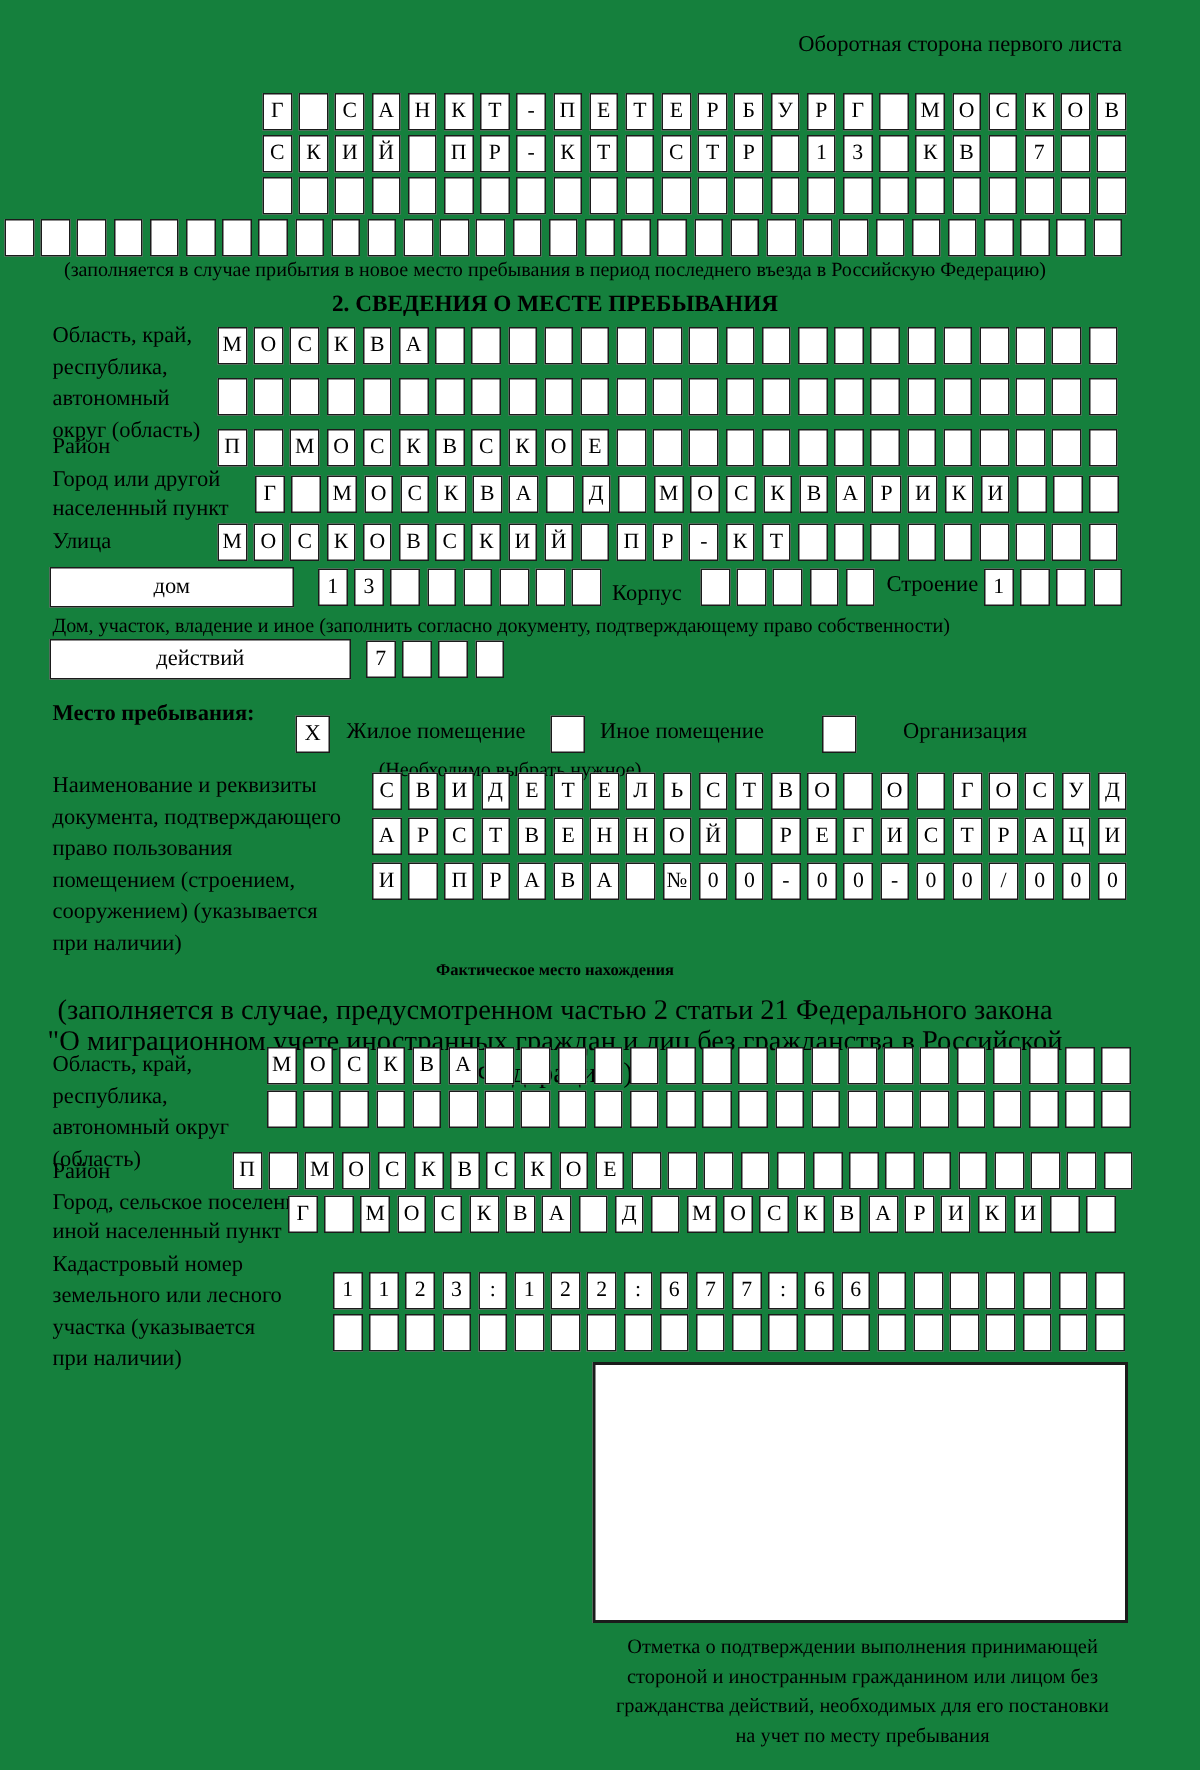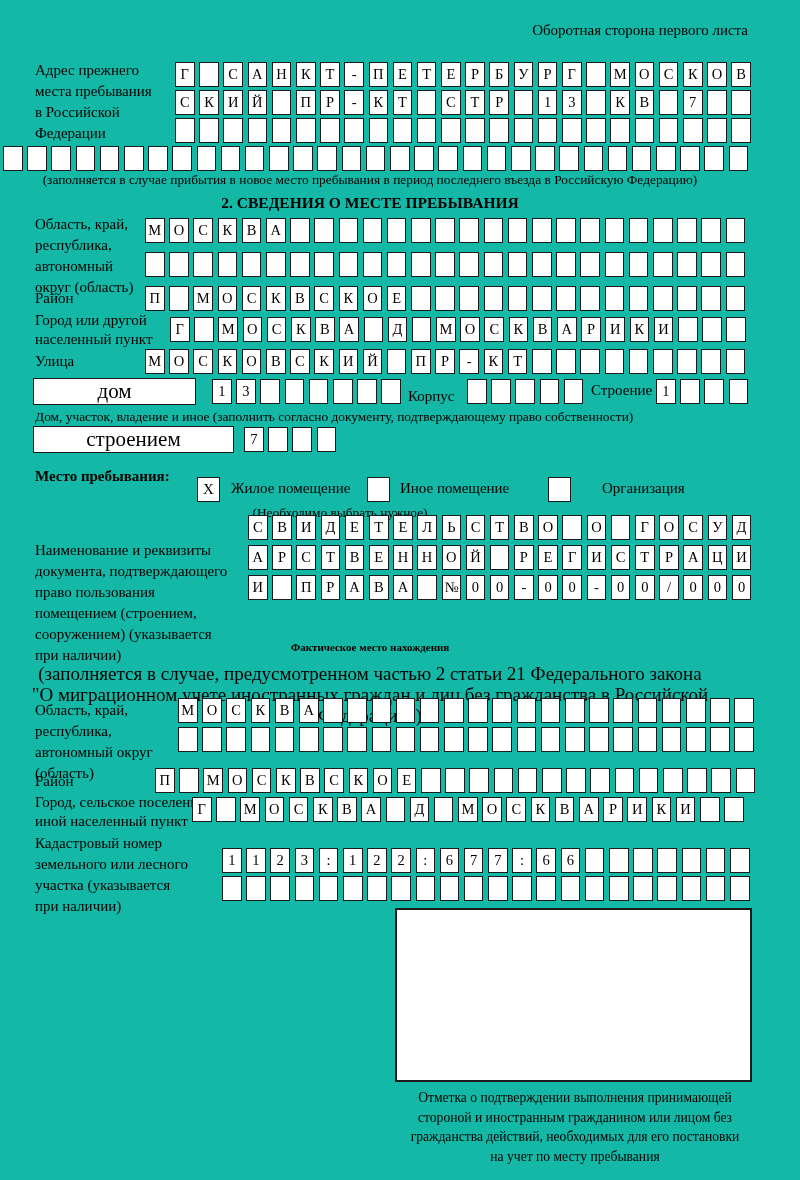--- a/index.html
+++ b/index.html
@@ -1,44 +1,40 @@
 <!DOCTYPE html>
 <html><head>
 <meta charset="utf-8">
 <style>
   html,body{margin:0;padding:0;background:#fff;}
-  .page{position:relative;width:800px;height:1180px;background:#14b8a6;color:#000;
+  .page{position:relative;width:800px;height:1180px;background:#15803d;color:#000;
         font-family:"Liberation Serif","DejaVu Serif",serif;overflow:hidden;}
   .abs{position:absolute;}
   .label{font-size:15px;line-height:21px;white-space:pre-line;}
   .caption{font-size:13.4px;line-height:18px;text-align:right;}
   .center{left:0;width:740px;text-align:center;}
   .title{font-weight:bold;font-size:15.5px;}
   .boxrow{position:absolute;display:flex;gap:4.6px;}
   .cbox{box-sizing:border-box;flex:0 0 auto;width:19.6px;height:25px;border:1.7px solid #1b1b1b;
         display:flex;align-items:center;justify-content:center;font-size:14.5px;background:#fff;}
   .labelbox{position:absolute;box-sizing:border-box;border:1.8px solid #1b1b1b;height:27px;
-        display:flex;align-items:center;justify-content:center;font-size:21px;background:#fff;text-align:right;}
+        display:flex;align-items:center;justify-content:center;font-size:15px;background:#fff;text-align:right;}
   .checkbox{position:absolute;box-sizing:border-box;width:23px;height:25px;border:1.8px solid #1b1b1b;
         display:flex;align-items:center;justify-content:center;font-size:15px;background:#fff;}
   .inline-label{font-size:15px;}
   .stampbox{position:absolute;box-sizing:border-box;border:2px solid #1b1b1b;background:#fff;}
   .pre{white-space:pre-line;}
 </style>
 </head>
 <body>
 
 <div class="page">
 
   <div class="abs" style="top:22px;right:52px;font-size:15px;">Оборотная сторона первого листа</div>
 
-  <div class="abs label" style="left:35px;top:60px;width:145px;">Адрес прежнего
-места пребывания
-в Российской
-Федерации</div>
   <div class="boxrow" style="left:175px;top:62px;">
       <span class="cbox">Г</span>
       <span class="cbox"></span>
       <span class="cbox">С</span>
       <span class="cbox">А</span>
       <span class="cbox">Н</span>
       <span class="cbox">К</span>
       <span class="cbox">Т</span>
       <span class="cbox">-</span>
       <span class="cbox">П</span>
@@ -314,38 +310,38 @@
     </div>
   <div class="abs inline-label" style="left:591px;top:382px;">Строение</div>
   <div class="boxrow" style="left:656px;top:379px;">
       <span class="cbox">1</span>
       <span class="cbox"></span>
       <span class="cbox"></span>
       <span class="cbox"></span>
     </div>
   <div class="abs caption" style="left:35px;top:408px;">Дом, участок, владение и иное (заполнить согласно документу, подтверждающему право собственности)</div>
 
-  <div class="labelbox" style="left:33px;top:426px;width:201px;">строением</div>
+  <div class="labelbox" style="left:33px;top:426px;width:201px;">действий</div>
   <div class="boxrow" style="left:244px;top:427px;">
       <span class="cbox">7</span>
       <span class="cbox"></span>
       <span class="cbox"></span>
       <span class="cbox"></span>
     </div>
 
   <div class="abs inline-label" style="left:35px;top:468px;font-weight:bold;">Место пребывания:</div>
   <div class="checkbox" style="left:197px;top:477px;">X</div>
   <div class="abs inline-label" style="left:231px;top:480px;">Жилое помещение</div>
   <div class="checkbox" style="left:367px;top:477px;"></div>
   <div class="abs inline-label" style="left:400px;top:480px;">Иное помещение</div>
   <div class="checkbox" style="left:548px;top:477px;"></div>
   <div class="abs inline-label" style="left:602px;top:480px;">Организация</div>
   <div class="abs caption" style="left:0;top:504px;width:680px;text-align:center;">(Необходимо выбрать нужное)</div>
 
-  <div class="abs label" style="left:35px;top:514px;width:220px;margin-top:26px;">Наименование и реквизиты
+  <div class="abs label" style="left:35px;top:514px;width:220px;">Наименование и реквизиты
 документа, подтверждающего
 право пользования
 помещением (строением,
 сооружением) (указывается
 при наличии)</div>
   <div class="boxrow" style="left:248px;top:515px;">
       <span class="cbox">С</span>
       <span class="cbox">В</span>
       <span class="cbox">И</span>
       <span class="cbox">Д</span>

